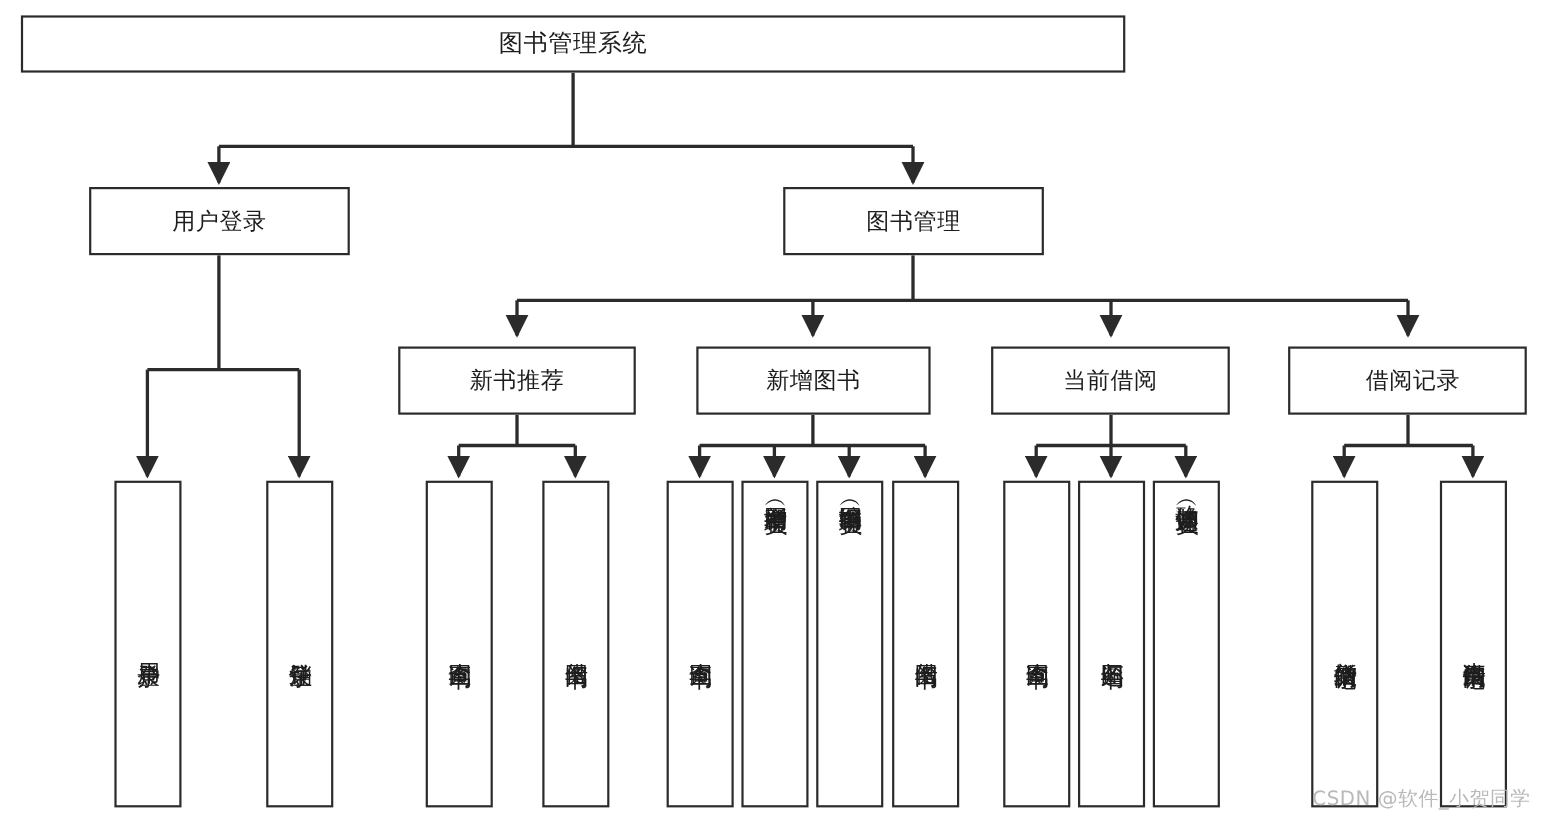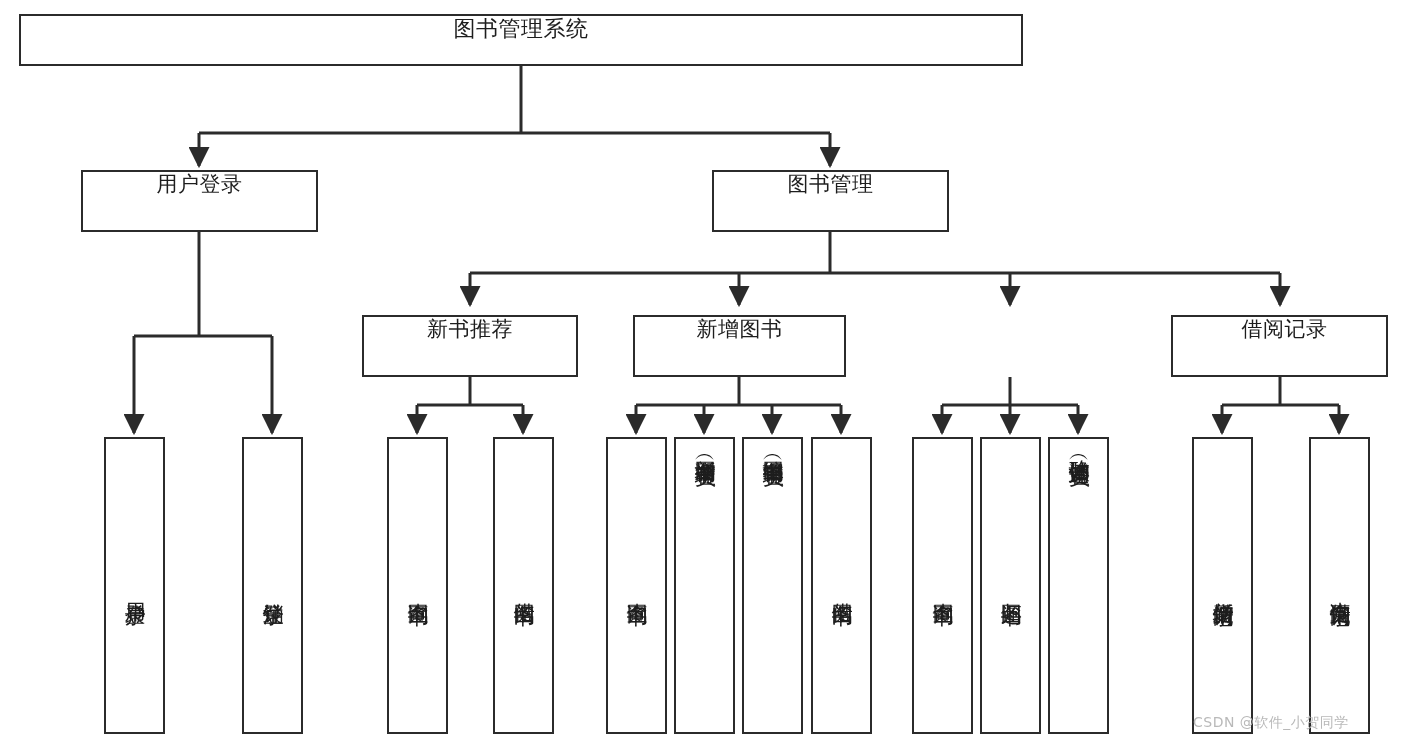--- a/index.html
+++ b/index.html
@@ -29,20 +29,21 @@
     height: 747px;
     pointer-events: none;
   }
   .node {
     position: absolute;
     box-sizing: border-box;
     border: 2px solid #2b2b2b;
     background: #ffffff;
     color: #1c1c1c;
     display: flex;
+    align-items: center;
     justify-content: center;
     z-index: 3;
   }
   .node .label {
     font-size: 21px;
     line-height: 1.15;
     letter-spacing: 0.5px;
     white-space: nowrap;
     color: #1d1d1d;
   }
@@ -61,21 +62,21 @@
     white-space: nowrap;
     display: block;
   }
   .node.leaf.center-text {
     align-items: center;
   }
   .watermark {
     position: absolute;
     left: 1193px;
     top: 714px;
-    font-size: 14px;
+    font-size: 18px;
     color: #b9b9b9;
     white-space: nowrap;
     z-index: 5;
     letter-spacing: 0.5px;
   }
 </style>
 </head>
 <body>
 
 <div id="canvas">
@@ -140,20 +141,23 @@
   <div class="node" style="left:712px; top:170px; width:237px; height:62px;">
     <span class="label">图书管理</span>
   </div>
 
   <div class="node" style="left:362px; top:315px; width:216px; height:62px;">
     <span class="label">新书推荐</span>
   </div>
   <div class="node" style="left:633px; top:315px; width:213px; height:62px;">
     <span class="label">新增图书</span>
   </div>
+  <div class="node" style="left:901px; top:315px; width:217px; height:62px;">
+    <span class="label">当前借阅</span>
+  </div>
   <div class="node" style="left:1171px; top:315px; width:217px; height:62px;padding-left:10px;">
     <span class="label">借阅记录</span>
   </div>
 
   <div class="node leaf center-text" style="left:104px; top:437px; width:61px; height:297px;">
     <span class="label">用户登录</span>
   </div>
   <div class="node leaf center-text" style="left:242px; top:437px; width:61px; height:297px;">
     <span class="label">注销登录</span>
   </div>

